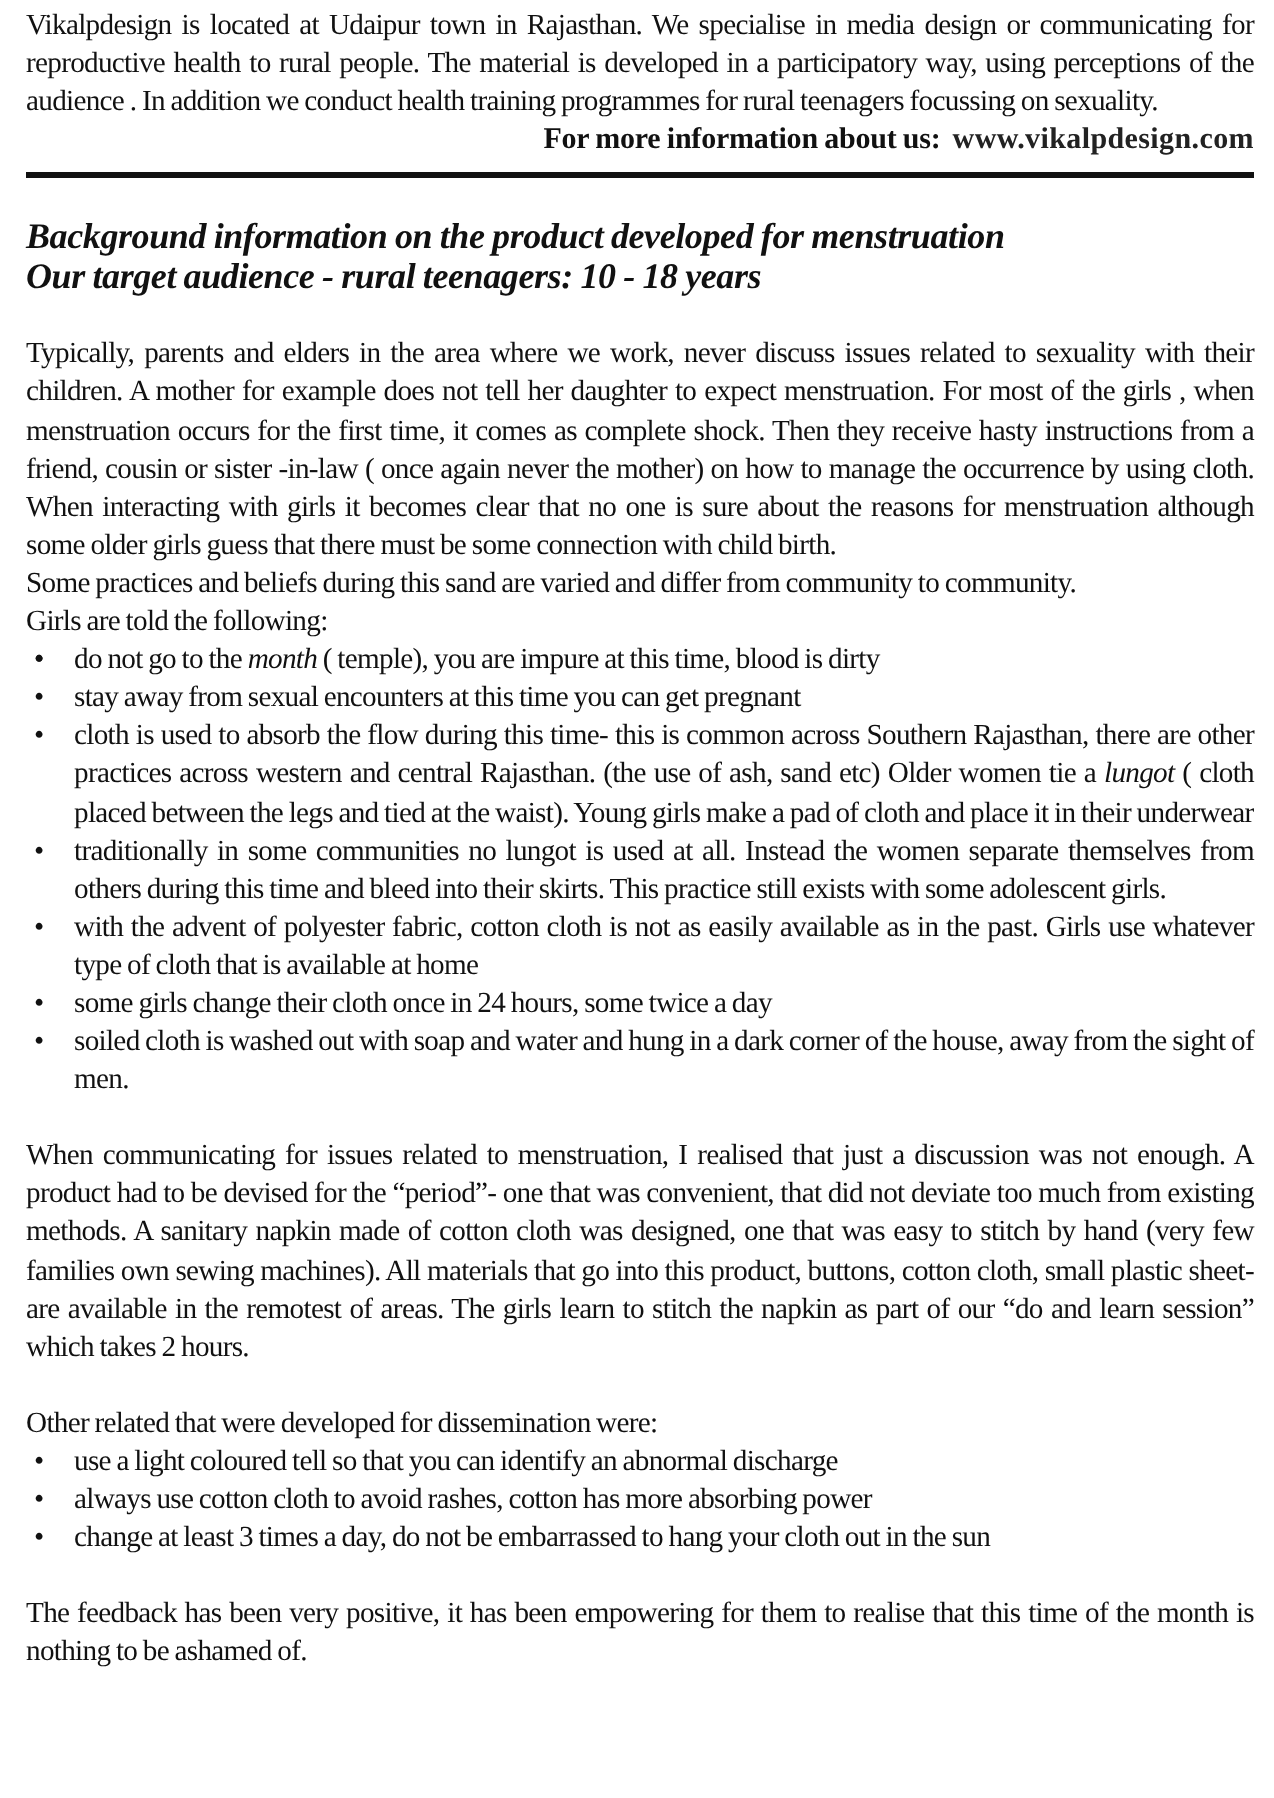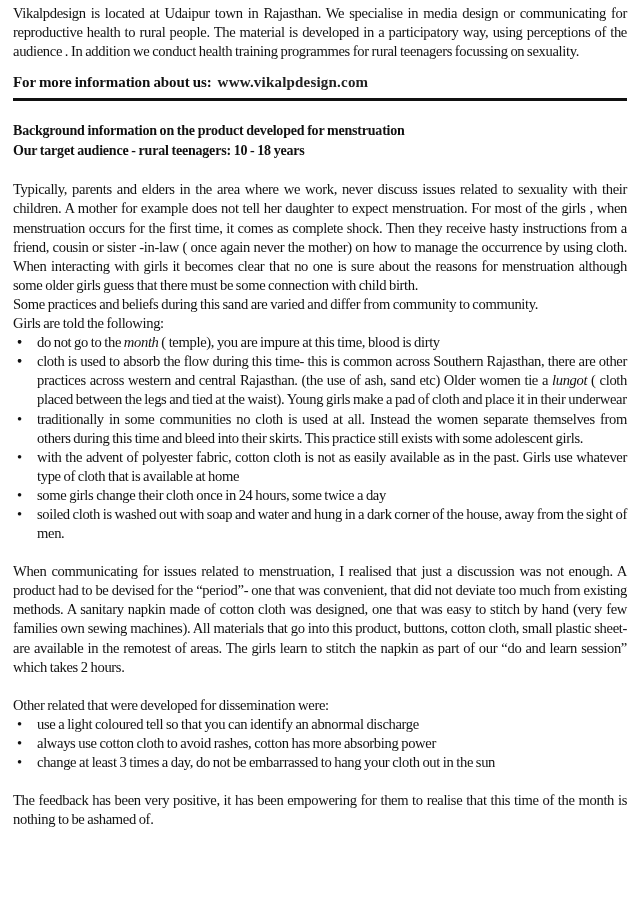--- a/index.html
+++ b/index.html
@@ -8,24 +8,24 @@
     font-family: "Liberation Serif", "DejaVu Serif", serif;
     color: #111111;
     font-size: 14.6px;
     line-height: 19.1px;
     letter-spacing: -0.35px;
     word-spacing: -0.5px;
   }
   .page { position: absolute; left: 13px; top: 4px; width: 614px; }
   p { margin: 0; }
   .intro { text-align: justify; }
-  .contact { font-weight: bold; font-size: 15px; margin-top: 12px; letter-spacing: -0.1px; }
+  .contact { font-weight: bold; font-size: 15px; margin-top: 0; letter-spacing: -0.1px; text-align: right; }
   .contact .url { margin-left: 6px; letter-spacing: 0.2px; font-weight: bold; color: #222; }
   .rule { height: 3px; background: #111; margin-top: 6px; width: 614px; }
-  .heading { font-weight: bold; font-size: 14px; letter-spacing: -0.2px; line-height: 19.5px; }
+  .heading { font-weight: bold; font-size: 18px; letter-spacing: -0.2px; line-height: 19.5px; font-style: italic; }
   .h-block { margin-top: 20px; }
   .gap { height: 20px; }
   .body-text { text-align: justify; }
   ul { list-style: none; margin: 0; padding: 0; }
   li { position: relative; padding-left: 24px; text-align: justify; }
   li .bullet { position: absolute; left: 4px; top: 0; }
   i { font-style: italic; }
 </style>
 </head>
 <body>
@@ -45,26 +45,26 @@
 
   <div class="gap" style="height:20px"></div>
 
   <p class="body-text">Typically, parents and elders in the area where we work, never discuss issues related to sexuality with their children. A mother for example does not tell her daughter to expect menstruation. For most of the girls , when menstruation occurs for the first time, it comes as complete shock. Then they receive hasty instructions from a friend, cousin or sister -in-law ( once again never the mother) on how to manage the occurrence by using cloth. When interacting with girls it becomes clear that no one is sure about the reasons for menstruation although some older girls guess that there must be some connection with child birth.</p>
   <p class="body-text">Some practices and beliefs during this sand are varied and differ from community to community.</p>
   <p class="body-text">Girls are told the following:</p>
 
   <ul>
     <li><span class="bullet">•</span></li>
     <li><span class="bullet">•</span><span>do not go to the </span><i>month</i><span> ( temple), you are impure at this time, blood is dirty</span></li>
-    <li><span class="bullet">•</span></li>
+    <li><span class="bullet">•</span><span>stay away from sexual encounters at this time you can get pregnant</span></li>
   </ul>
 
   <ul>
     <li><span class="bullet">•</span><span>cloth is used to absorb the flow during this time- this is common across Southern Rajasthan, there are other practices across western and central Rajasthan. (the use of ash, sand etc) Older women tie a </span><i>lungot</i><span> ( cloth placed between the legs and tied at the waist). Young girls make a pad of cloth and place it in their underwear</span></li>
-    <li><span class="bullet">•</span><span>traditionally in some communities no cloth is used at all. Instead the women separate themselves from others during this time and bleed into their skirts. This practice still exists with some adolescent girls.</span></li>
+    <li><span class="bullet">•</span><span>traditionally in some communities no lungot is used at all. Instead the women separate themselves from others during this time and bleed into their skirts. This practice still exists with some adolescent girls.</span></li>
     <li><span class="bullet">•</span><span>with the advent of polyester fabric, cotton cloth is not as easily available as in the past. Girls use whatever type of cloth that is available at home</span></li>
     <li><span class="bullet">•</span><span>some girls change their cloth once in 24 hours, some twice a day</span></li>
     <li><span class="bullet">•</span><span>soiled  cloth is washed out with soap and water and  hung in a dark corner of the house, away from the sight of men.</span></li>
   </ul>
 
   <div class="gap" style="height:19px"></div>
 
   <p class="body-text">When communicating for issues related to menstruation, I realised that just a discussion was not enough. A product had to be devised for the “period”- one that was convenient, that did not deviate too much from existing methods. A sanitary napkin made of cotton cloth was designed, one that was easy to stitch by hand (very few families own sewing machines). All materials that go into this product, buttons, cotton cloth, small plastic sheet- are  available in the remotest of areas.  The girls learn to stitch the napkin as part of our “do and learn session” which takes 2 hours.</p>
 
   <div class="gap" style="height:19px"></div>

